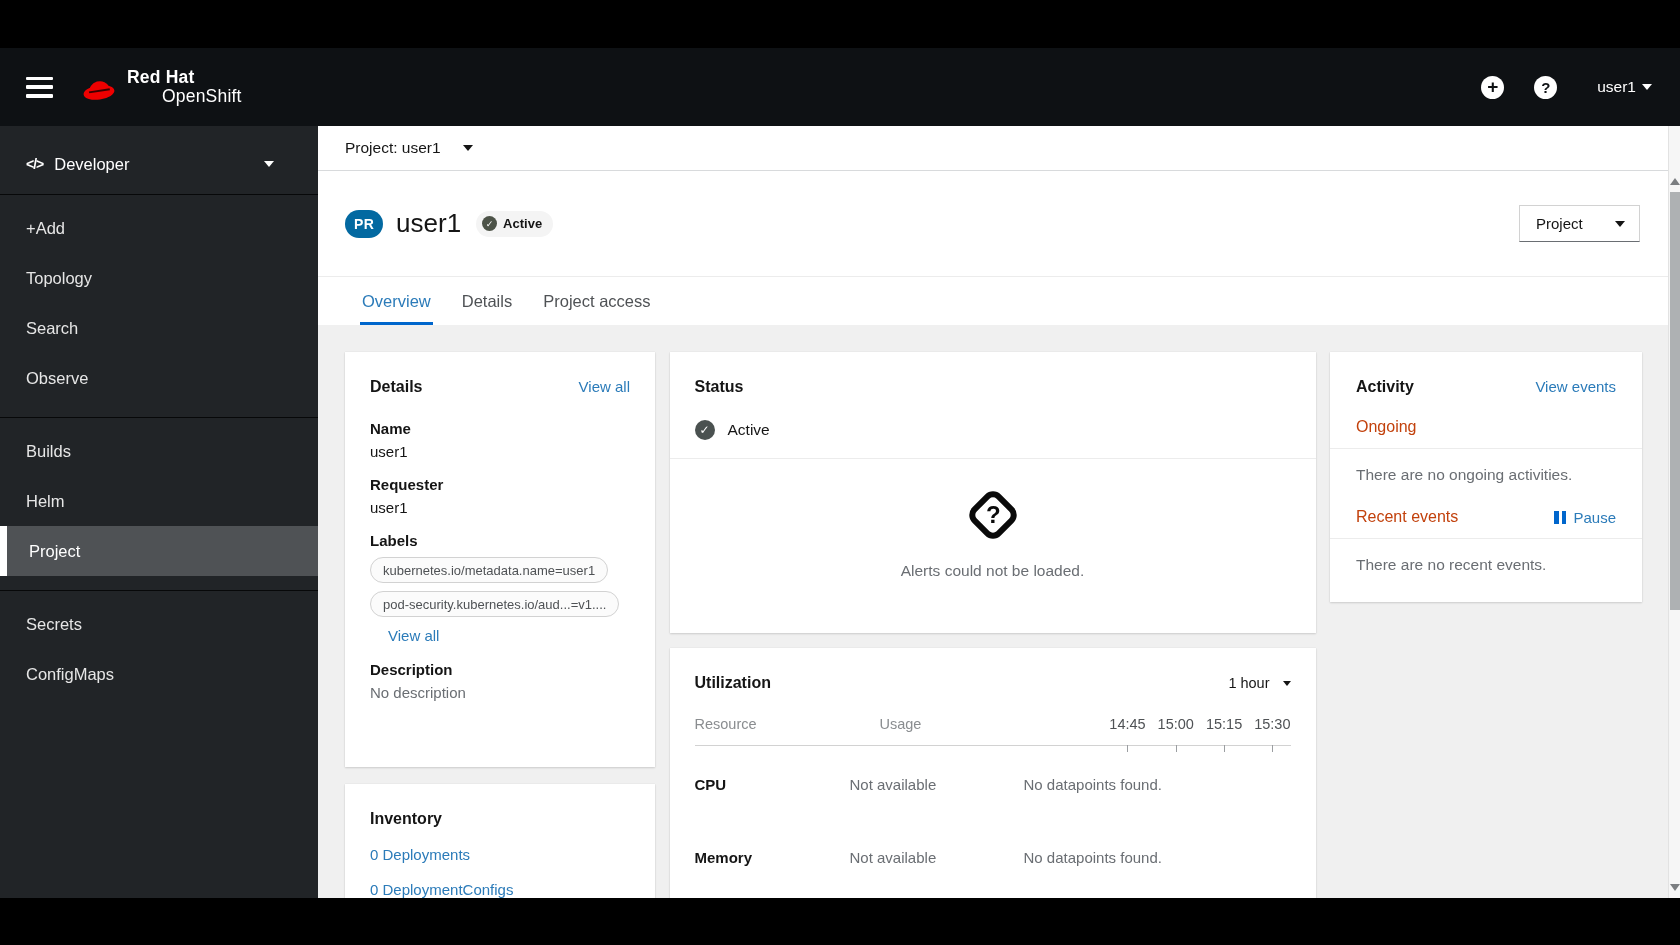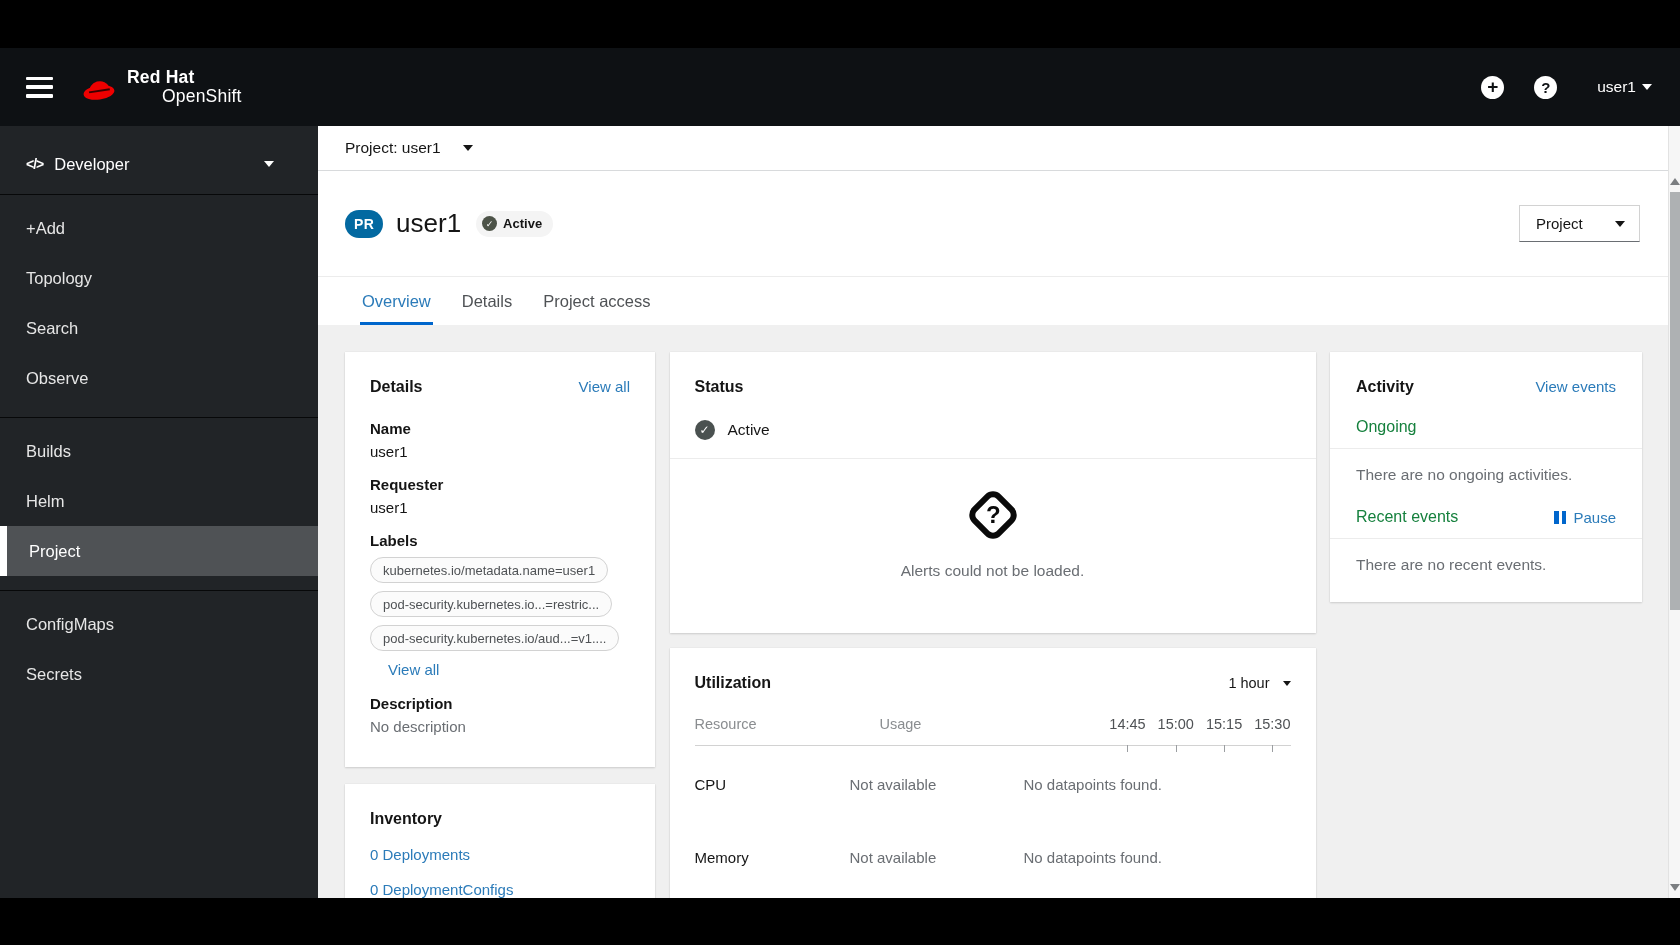--- a/index.html
+++ b/index.html
@@ -96,27 +96,27 @@
   .util-head { display:flex; justify-content:space-between; align-items:center; }
   .duration-dd { display:flex; align-items:center; font-size:14.5px; color:#151515; cursor:pointer; }
   .duration-dd .caret { margin-left:13px; border-top-width:5px; border-left-width:4.5px; border-right-width:4.5px; }
   .util-cols { display:flex; align-items:flex-end; margin-top:24px; padding-bottom:13px; border-bottom:1px solid #d2d2d2; font-size:14.5px; color:#8a8d90; }
   .u-c1 { width:155px; } .u-c2 { width:174px; }
   .u-c2 .hdr { margin-left:30px;text-align:right; }
   .times { margin-left:auto; display:flex; color:#4f5255; }
   .times span { position:relative; margin-left:12px; }
   .times span::after { content:""; position:absolute; left:50%; bottom:-20px; width:1px; height:7px; background:#9b9ea1; }
   .util-row { display:flex; align-items:baseline; font-size:15px; }
-  .util-row .u-c1 { font-weight:400; color:#151515; }
+  .util-row .u-c1 { font-weight:700; color:#151515; }
   .util-row.cpu { margin-top:30px; }
   .util-row.mem { margin-top:56px; }
 
   
   .activity-card { height:250px; padding:26px 26px 0; }
-  .subhead { font-size:16px; font-weight:500; color:#15803d; }
+  .subhead { font-size:16px; font-weight:500; color:#c2410c; }
   .act-ongoing { margin-top:22px; }
   .hr2 { border-top:1px solid #ececec; margin:12px -26px 0; }
   .empty-msg { font-size:15.5px; margin-top:17px; }
   .recent-row { display:flex; justify-content:space-between; align-items:center; margin-top:24px; }
   .pause-btn { display:flex; align-items:center; background:none; border:none; color:#2b7bb9; font-size:15px; cursor:pointer; font-family:inherit; }
   .pause-icon { display:inline-flex; margin-right:7px; }
   .pause-icon i { width:4.5px; height:13px; background:#0066cc; }
   .pause-icon i + i { margin-left:3px; }
 
   
@@ -171,22 +171,22 @@
           <div class="nav-item">Topology</div>
           <div class="nav-item">Search</div>
           <div class="nav-item">Observe</div>
         </div>
         <div class="nav-group bordered">
           <div class="nav-item">Builds</div>
           <div class="nav-item">Helm</div>
           <div class="nav-item selected">Project</div>
         </div>
         <div class="nav-group bordered">
+          <div class="nav-item">Secrets</div>
           <div class="nav-item">ConfigMaps</div>
-          <div class="nav-item">Secrets</div>
         </div>
       </nav>
 
       <main class="main">
         <div class="project-bar">
           <span>Project: user1</span>
           <span class="caret"></span>
         </div>
 
         <div class="page-head">
@@ -219,23 +219,20 @@
               </div>
               <div class="field-label mt24">Name</div>
               <div class="field-value">user1</div>
               <div class="field-label mt16">Requester</div>
               <div class="field-value">user1</div>
               <div class="field-label mt16">Labels</div>
               <div>
                 <span class="chip">kubernetes.io/metadata.name=user1</span>
               </div>
               <div>
-                <span class="chip">pod-security.kubernetes.io...=restric...</span>
-              </div>
-              <div>
                 <span class="chip">pod-security.kubernetes.io/aud...=v1....</span>
               </div>
               <a class="link labels-viewall">View all</a>
               <div class="field-label mt16">Description</div>
               <div class="desc-value muted">No description</div>
             </section>
 
             <section class="card inventory-card">
               <span class="card-title">Inventory</span>
               <a class="link inv-link">0 Deployments</a>

